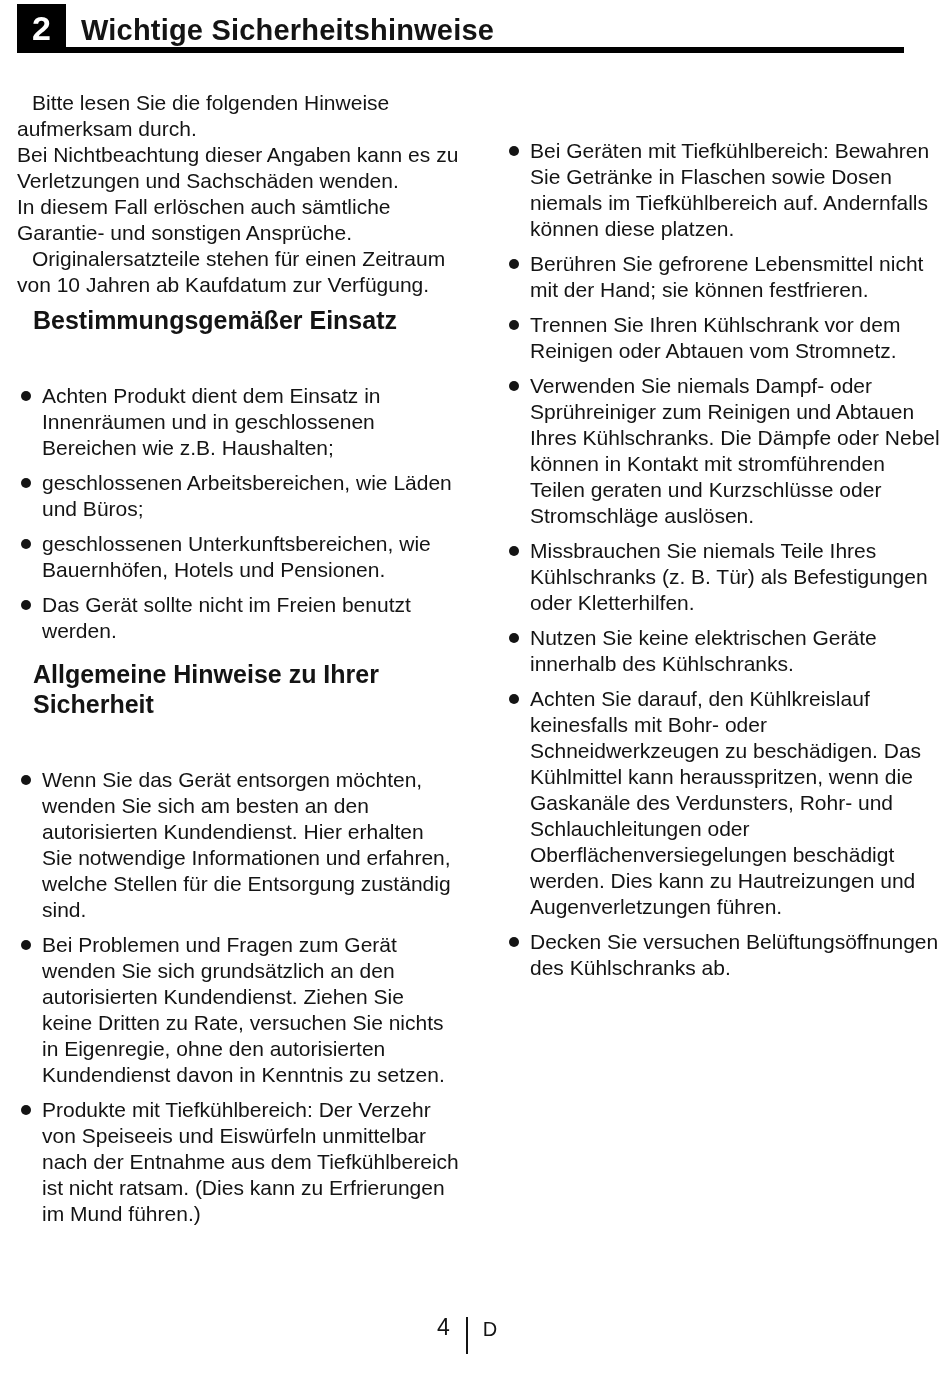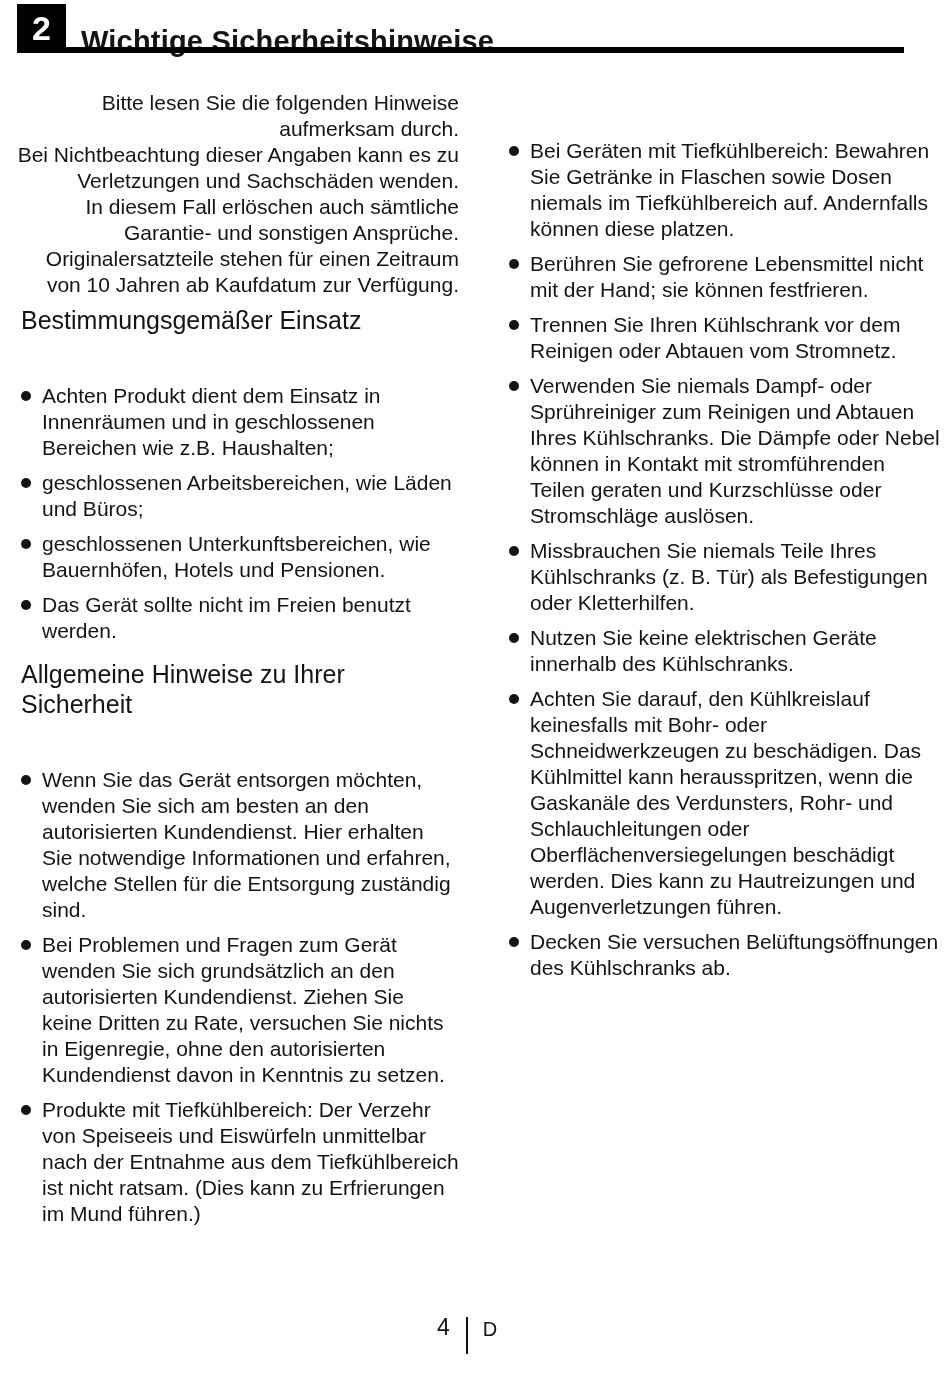--- a/index.html
+++ b/index.html
@@ -23,44 +23,43 @@
     display: flex; align-items: center; justify-content: center;
     font-size: 34px; font-weight: bold;
   }
   .page-title {
     position: absolute;
     left: 81px; top: 14px;
     font-size: 29px;
     font-weight: bold;
     letter-spacing: 0.2px;
     white-space: nowrap;
-    margin-top: 11px;
   }
   .header-rule {
     position: absolute;
     left: 17px; top: 47px;
     width: 887px; height: 6px;
     background: #000000;
   }
   
   .col {
     position: absolute;
     top: 90px;
     font-size: 21px;
     line-height: 26px;
   }
   .col-left  { left: 17px;  width: 442px; }
   .col-right { left: 505px; width: 437px; }
-  .col p { margin: 0; text-align: right; }
+  .col p { margin: 0; }
   p.first-indent { text-indent: 15px; }
   h2.sec {
     font-size: 25px;
     line-height: 30px;
-    font-weight: normal;
-    margin: 7px 0 9px 4px;
+    font-weight: bold;
+    margin: 7px 0 9px 16px;
   }
   h2.sec.spaced { margin-top: 15px; margin-bottom: 11px; }
   ul.blist { list-style: none; margin-top: 48px; }
   ul.blist li {
     position: relative;
     padding-left: 25px;
     margin-bottom: 9px;
   }
   .bullet {
     position: absolute;

